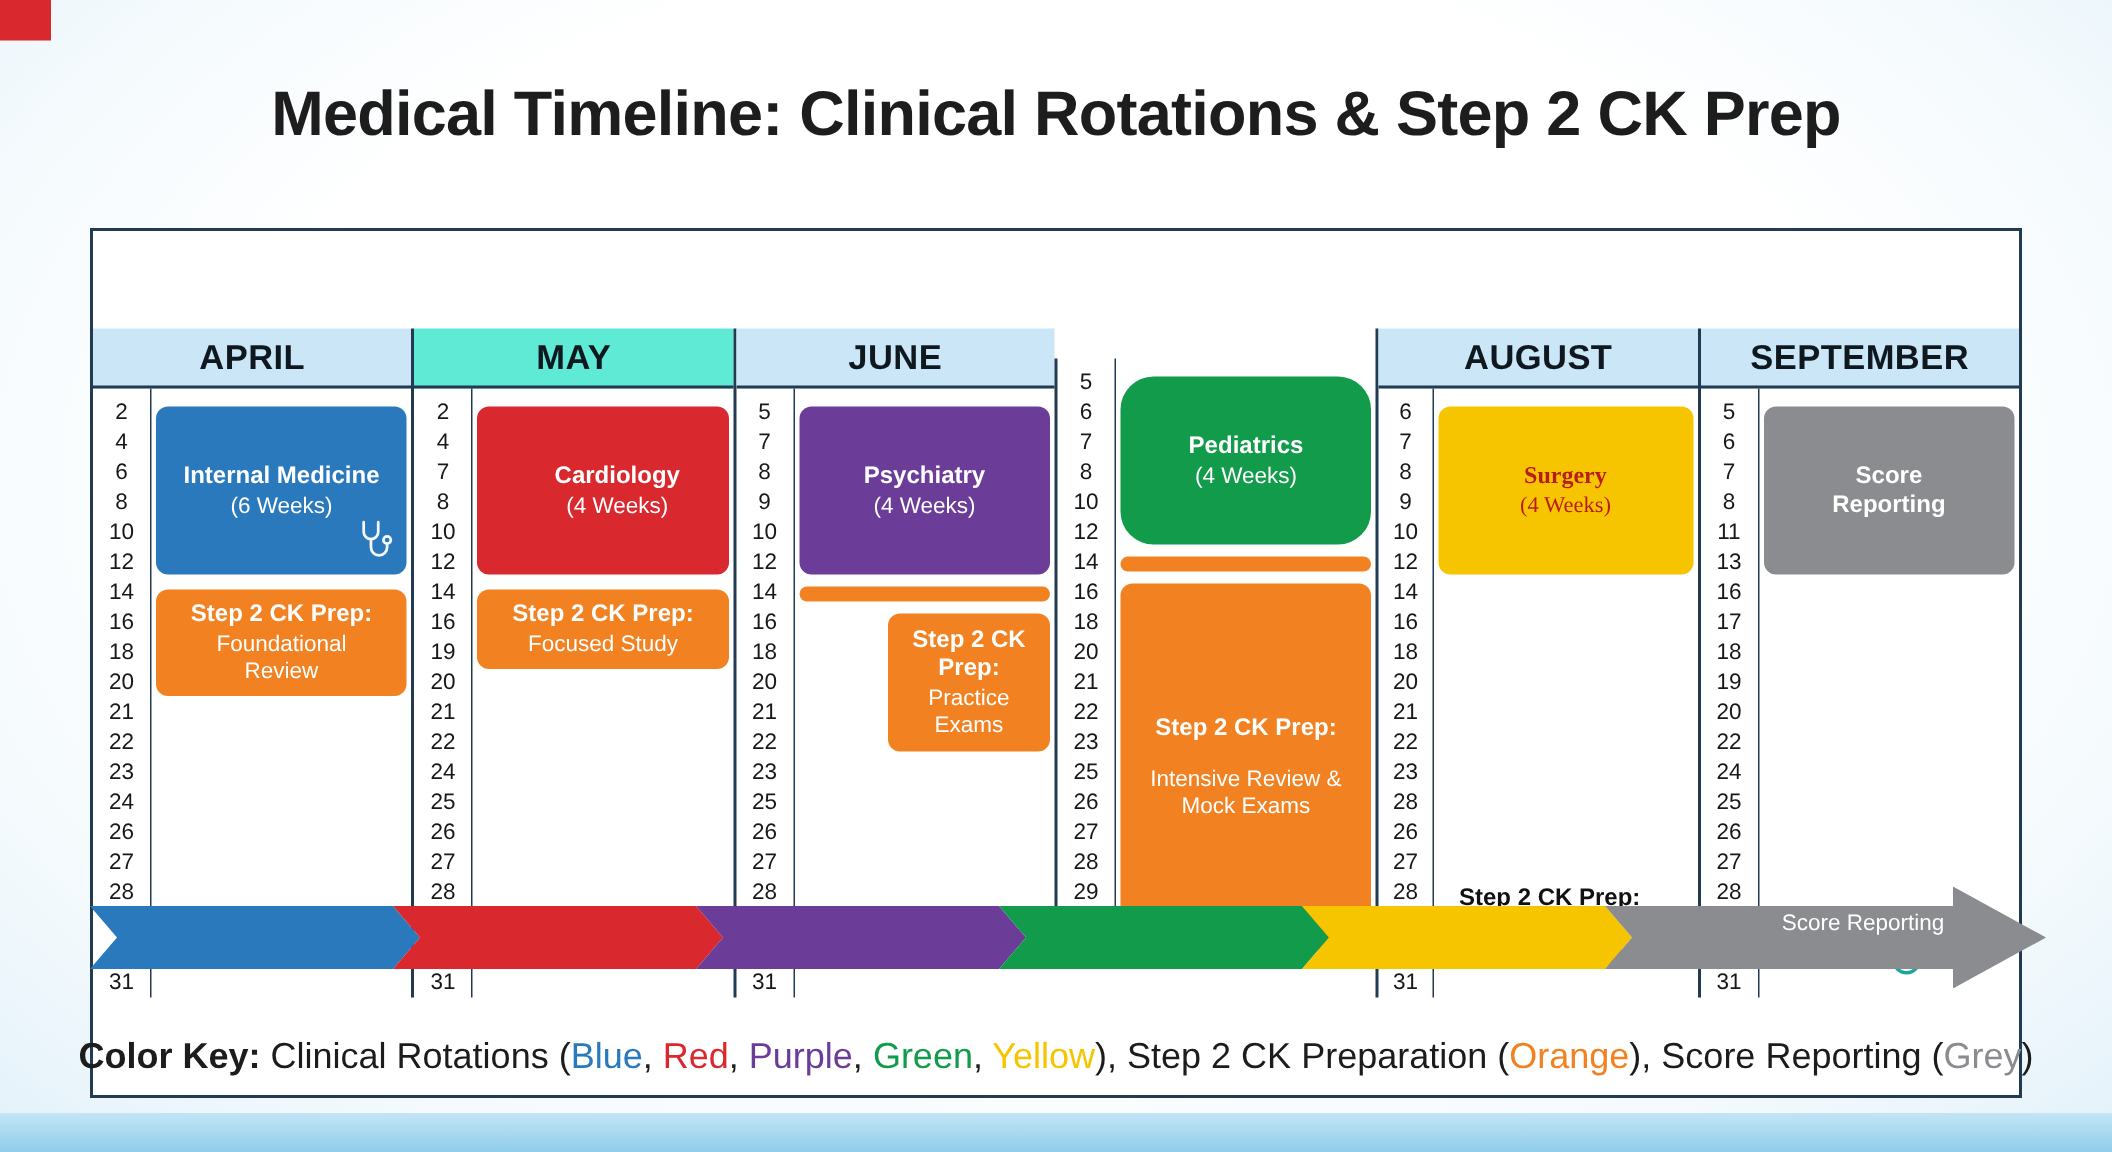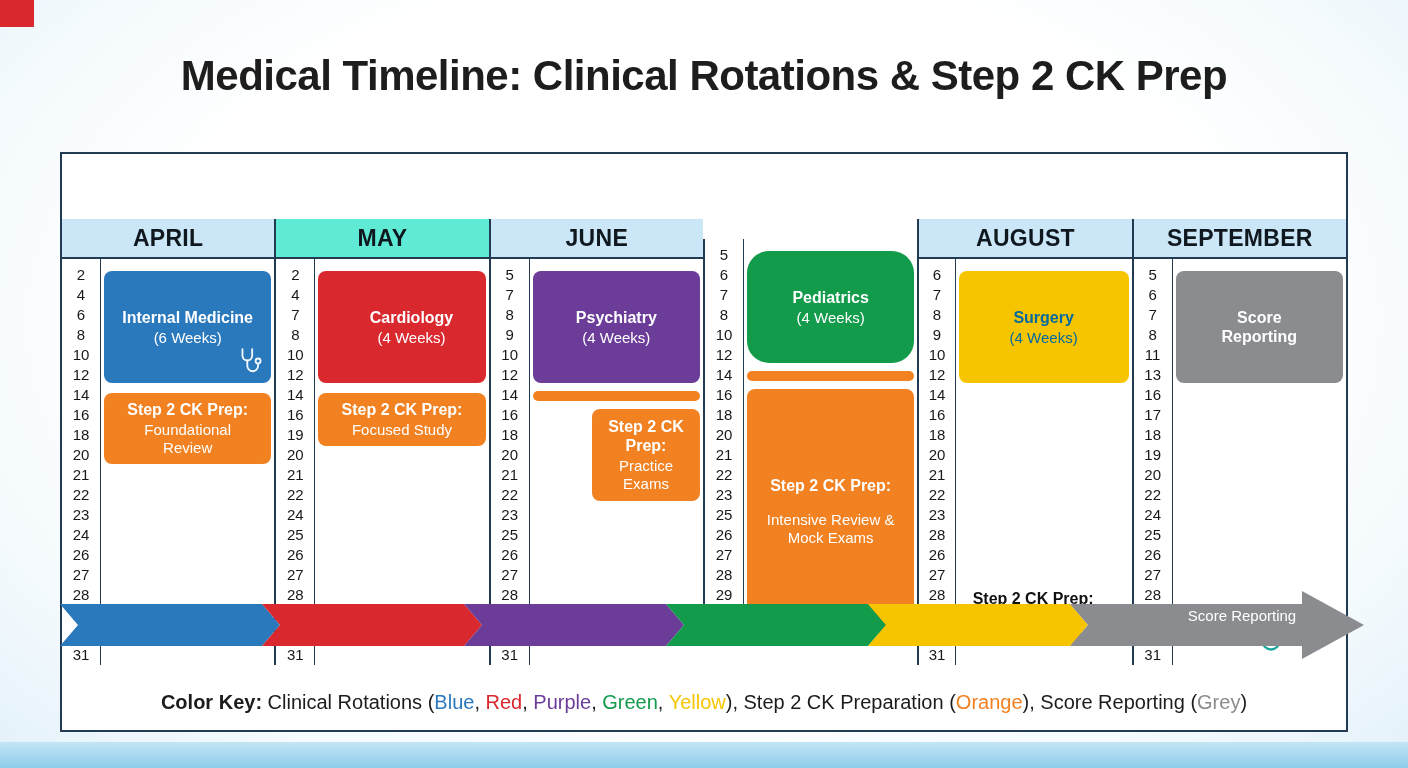--- a/index.html
+++ b/index.html
@@ -26,21 +26,21 @@
     letter-spacing:0.3px; }
   .month-body { flex:1; display:flex; min-height:0; }
   .dates { width:39px; border-right:1.5px solid var(--border); padding-top:6px;
     font-size:15px; line-height:20px; text-align:center; color:#18181a;
     white-space:pre-line; font-weight:500; }
   .content { flex:1; position:relative; padding:0 3px; display:flex; flex-direction:column; }
 
   .block { border-radius:8px; color:#fff; text-align:center; display:flex;
     flex-direction:column; justify-content:center; position:relative; }
   .rot { margin-top:12px; height:112px; }
-  .rot-dark { color:#0369a1; }
+  .rot-dark { color:#b91c1c;font-family:Liberation Serif, serif; }
   .b-title { font-size:16px; font-weight:700; line-height:1.2; }
   .b-sub { font-size:15px; line-height:1.18; margin-top:2px; }
   .wrap-narrow { max-width:100px; margin:0 auto; }
   .sub-narrow { max-width:118px; margin:2px auto 0; }
   .sub-mid { max-width:142px; margin:16px auto 0; }
 
   .prep-a { margin-top:10px; padding:7px 2px; }
   .thin-bar { margin-top:8px; height:10px; border-radius:5px; }
   .prep-small { width:108px; margin:8px 0 0 auto; padding:8px 2px; }
   .prep-tall { margin-top:8px; height:244px; }
@@ -58,21 +58,21 @@
     clip-path: polygon(0 0, calc(100% - 18px) 0, 100% 50%, calc(100% - 18px) 100%, 0 100%, 18px 50%); }
   .seg + .seg { margin-left:-18px; }
   .seg-last { width:232px;
     clip-path: polygon(0 0, 100% 0, 100% 100%, 0 100%, 18px 50%); }
   .arrow-head { position:absolute; left:1242px; top:-13px; width:62px; height:68px;
     clip-path: polygon(0 0, 100% 50%, 0 100%); }
   .arrow-label { position:absolute; left:1112px; top:3px; width:140px; text-align:center;
     color:#fff; font-size:15px; line-height:18px; }
 
   .color-key { position:absolute; top:691px; left:0; width:100%; text-align:center;
-    font-size:20px; color:#1c1c1c; }
+    font-size:24px; color:#1c1c1c; }
   .ck-bold { font-weight:700; }
 </style>
 </head>
 <body>
 
 <div class="canvas">
 
   <div class="corner-square" style="background-color: rgb(217, 40, 46);"></div>
 
   <h1 class="page-title">Medical Timeline: Clinical Rotations &amp; Step 2 CK Prep</h1>

